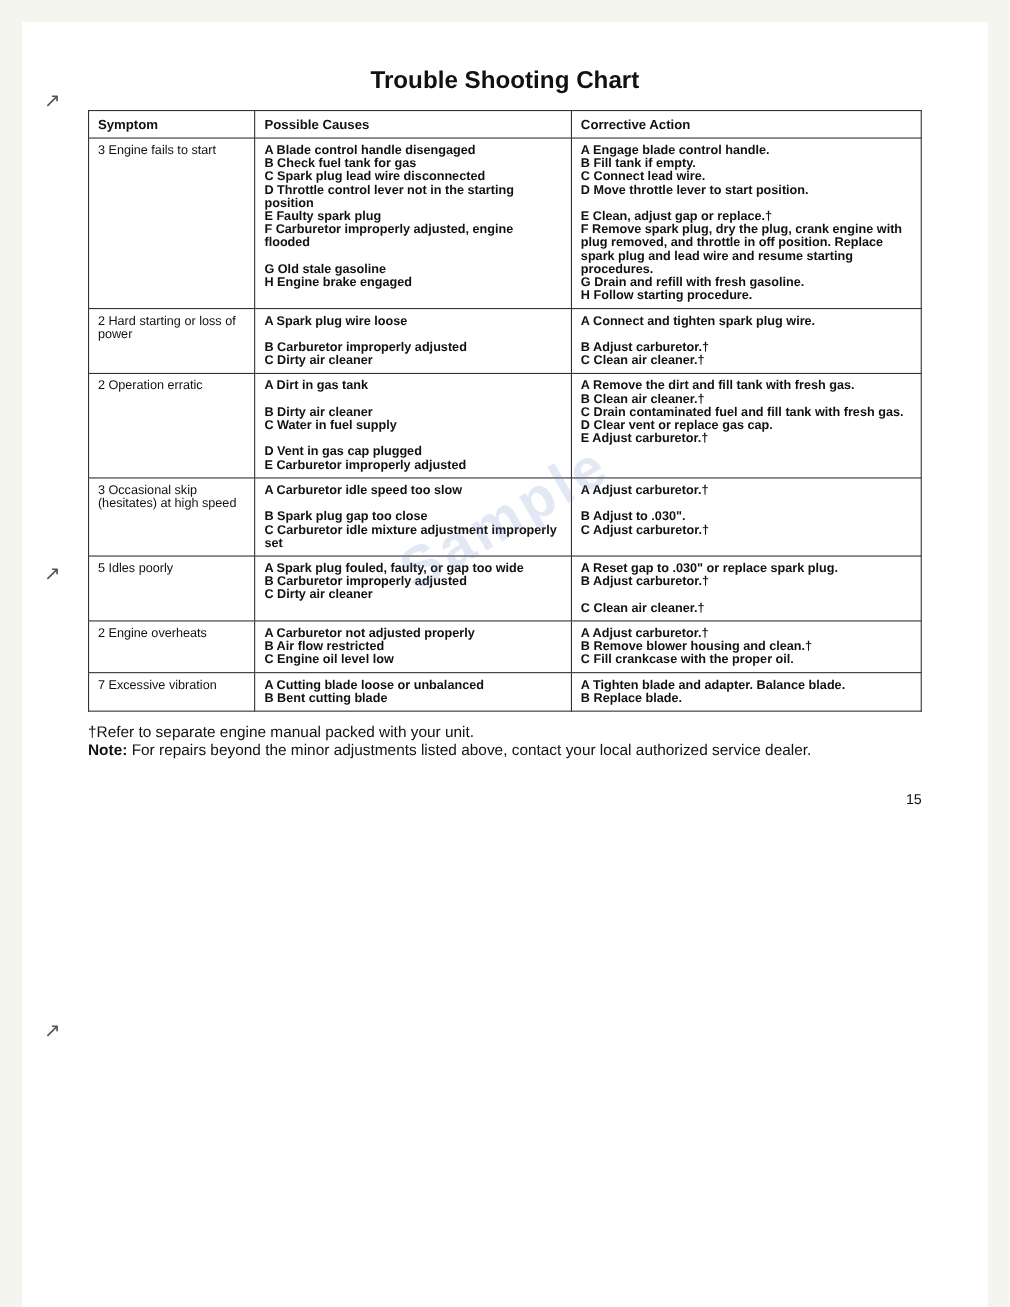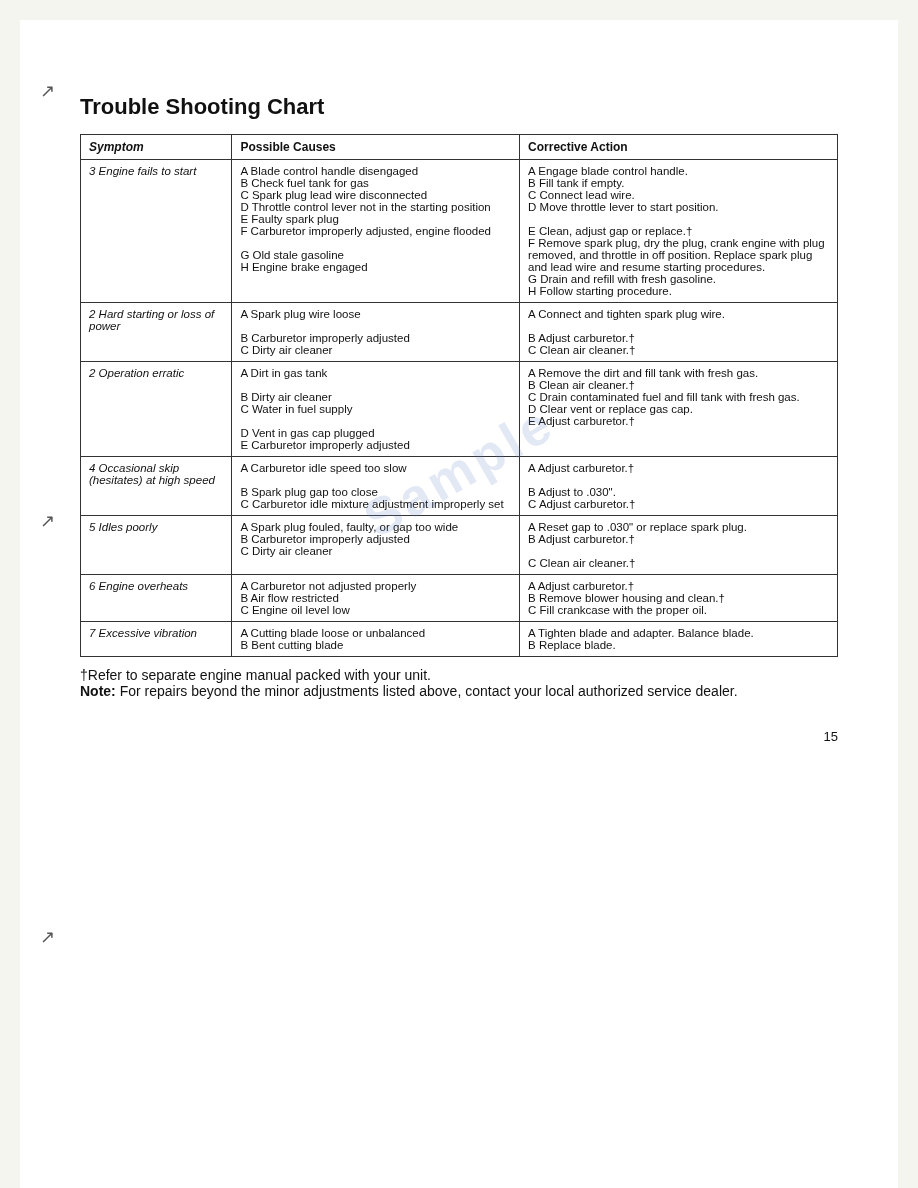--- a/index.html
+++ b/index.html
@@ -13,46 +13,46 @@
       padding: 20px;
     }
     .page {
       background: #fff;
       width: 918px;
       min-height: 1188px;
       padding: 40px 60px;
       position: relative;
     }
     .page-title {
-      text-align: left;
+      text-align: center;
       font-size: 22px;
       font-weight: bold;
       margin-bottom: 14px;
       font-family: Arial, Helvetica, sans-serif;
-      margin-top: 34px;
     }
     table {
       width: 100%;
       border-collapse: collapse;
       font-size: 11.5px;
     }
     th {
       border: 1px solid #333;
       padding: 5px 8px;
       background: #fff;
       font-weight: bold;
       text-align: left;
       font-size: 12px;
     }
     td {
       border: 1px solid #333;
       padding: 5px 8px;
       vertical-align: top;
+      font-weight: bold;
     }
-    .col-symptom { width: 20%; font-style: italic; }
+    .col-symptom { width: 20%; }
     .col-causes { width: 38%; }
     .col-action { width: 42%; }
     .watermark {
       position: absolute;
       top: 38%;
       left: 50%;
       transform: translate(-50%, -50%) rotate(-30deg);
       font-size: 52px;
       color: rgba(100, 130, 200, 0.18);
       font-weight: bold;
@@ -111,31 +111,31 @@
           <td class="col-symptom" style="font-weight: normal; margin-left: 44px;">2  Hard starting or loss of power</td>
           <td class="col-causes">A  Spark plug wire loose<br><br>B  Carburetor improperly adjusted<br>C  Dirty air cleaner</td>
           <td class="col-action">A  Connect and tighten spark plug wire.<br><br>B  Adjust carburetor.†<br>C  Clean air cleaner.†</td>
         </tr>
         <tr>
           <td class="col-symptom" style="font-weight: normal;">2  Operation erratic</td>
           <td class="col-causes">A  Dirt in gas tank<br><br>B  Dirty air cleaner<br>C  Water in fuel supply<br><br>D  Vent in gas cap plugged<br>E  Carburetor improperly adjusted</td>
           <td class="col-action">A  Remove the dirt and fill tank with fresh gas.<br>B  Clean air cleaner.†<br>C  Drain contaminated fuel and fill tank with fresh gas.<br>D  Clear vent or replace gas cap.<br>E  Adjust carburetor.†</td>
         </tr>
         <tr>
-          <td class="col-symptom" style="font-weight: normal;">4  Occasional skip (hesitates) at high speed</td>
+          <td class="col-symptom" style="font-weight: normal;">3  Occasional skip (hesitates) at high speed</td>
           <td class="col-causes">A  Carburetor idle speed too slow<br><br>B  Spark plug gap too close<br>C  Carburetor idle mixture adjustment improperly set</td>
           <td class="col-action">A  Adjust carburetor.†<br><br>B  Adjust to .030".<br>C  Adjust carburetor.†</td>
         </tr>
         <tr>
           <td class="col-symptom" style="font-weight: normal;">5  Idles poorly</td>
           <td class="col-causes">A  Spark plug fouled, faulty, or gap too wide<br>B  Carburetor improperly adjusted<br>C  Dirty air cleaner</td>
           <td class="col-action">A  Reset gap to .030" or replace spark plug.<br>B  Adjust carburetor.†<br><br>C  Clean air cleaner.†</td>
         </tr>
         <tr>
-          <td class="col-symptom" style="font-weight: normal;">6  Engine overheats</td>
+          <td class="col-symptom" style="font-weight: normal;">2  Engine overheats</td>
           <td class="col-causes">A  Carburetor not adjusted properly<br>B  Air flow restricted<br>C  Engine oil level low</td>
           <td class="col-action">A  Adjust carburetor.†<br>B  Remove blower housing and clean.†<br>C  Fill crankcase with the proper oil.</td>
         </tr>
         <tr>
           <td class="col-symptom" style="font-weight: normal;">7  Excessive vibration</td>
           <td class="col-causes">A  Cutting blade loose or unbalanced<br>B  Bent cutting blade</td>
           <td class="col-action">A  Tighten blade and adapter. Balance blade.<br>B  Replace blade.</td>
         </tr>
       </tbody>
   </table>

